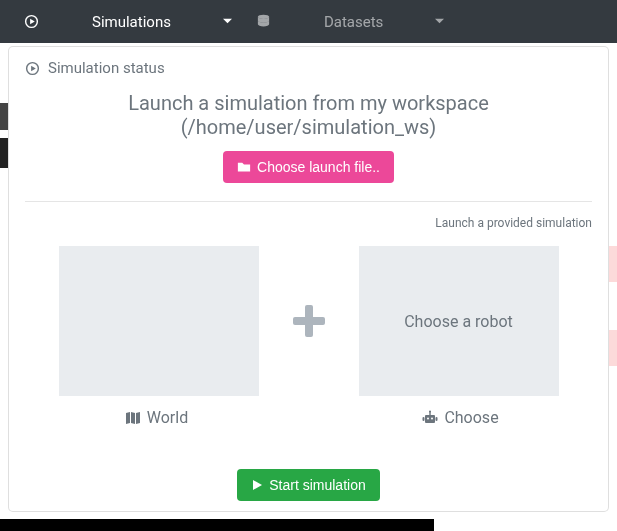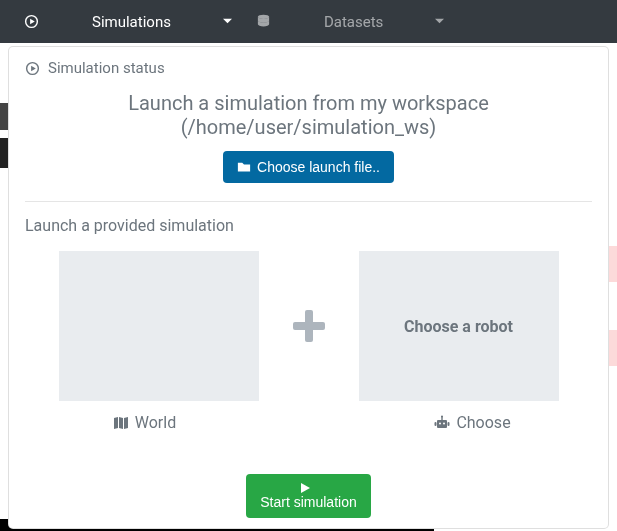--- a/index.html
+++ b/index.html
@@ -23,34 +23,34 @@
     
     .status-row { padding: 12px 16px 4px; display: flex; align-items: center; color: #6c757d; font-size: 15px; }
     .status-row .nav-icon { margin-right: 8px; }
     
     .warn-row { padding: 4px 16px 14px; display: flex; align-items: center; color: #6c757d; font-size: 13px; }
     .warn-square { width: 10px; height: 10px; background: #dc3545; margin-right: 12px; }
     
     .launch-text { text-align: center; color: #6c757d; font-size: 20px; padding: 10px 16px 12px; }
     
     .btn { display: inline-flex; align-items: center; border: none; border-radius: 4px; padding: 8px 14px; font-size: 14px; cursor: pointer; color: #fff; }
-    .btn-primary { background: #0369a1; }
-    .btn-success { background: #28a745; flex-direction: column; }
+    .btn-primary { background: #ec4899; }
+    .btn-success { background: #28a745; }
     .btn-row { text-align: center; padding-bottom: 18px; }
     .btn .nav-icon { margin-right: 6px; }
     
     .divider { border-top: 1px solid rgba(0,0,0,0.1); margin: 0 16px 12px; }
     
-    .provided-text { text-align: left; color: #6c757d; font-size: 16px; padding: 2px 16px 14px; }
+    .provided-text { text-align: right; color: #6c757d; font-size: 12px; padding: 2px 16px 14px; }
     
-    .choose-grid { display: flex; align-items: center; justify-content: center; gap: 30px; padding: 2px 16px 8px; font-weight: bold; }
+    .choose-grid { display: flex; align-items: center; justify-content: center; gap: 30px; padding: 2px 16px 8px; }
     .tile { width: 200px; height: 150px; background: #e9ecef; display: flex; align-items: center; justify-content: center; color: #6c757d; font-size: 16px; cursor: pointer; }
     .plus { color: #adb5bd; font-size: 48px; font-weight: bold; line-height: 1; }
     
-    .labels-row { display: flex; align-items: center; justify-content: center; gap: 44px; padding-top: 4px; }
+    .labels-row { display: flex; align-items: center; justify-content: center; gap: 32px; padding-top: 4px; }
     .label-col { width: 200px; text-align: center; color: #6c757d; font-size: 16px; display: flex; align-items: center; justify-content: center; gap: 6px; }
     
     .start-row { text-align: center; padding-top: 42px; }
     
     svg { display: block; }
   </style>
 </head>
 <body>
 
 <div class="navbar">

